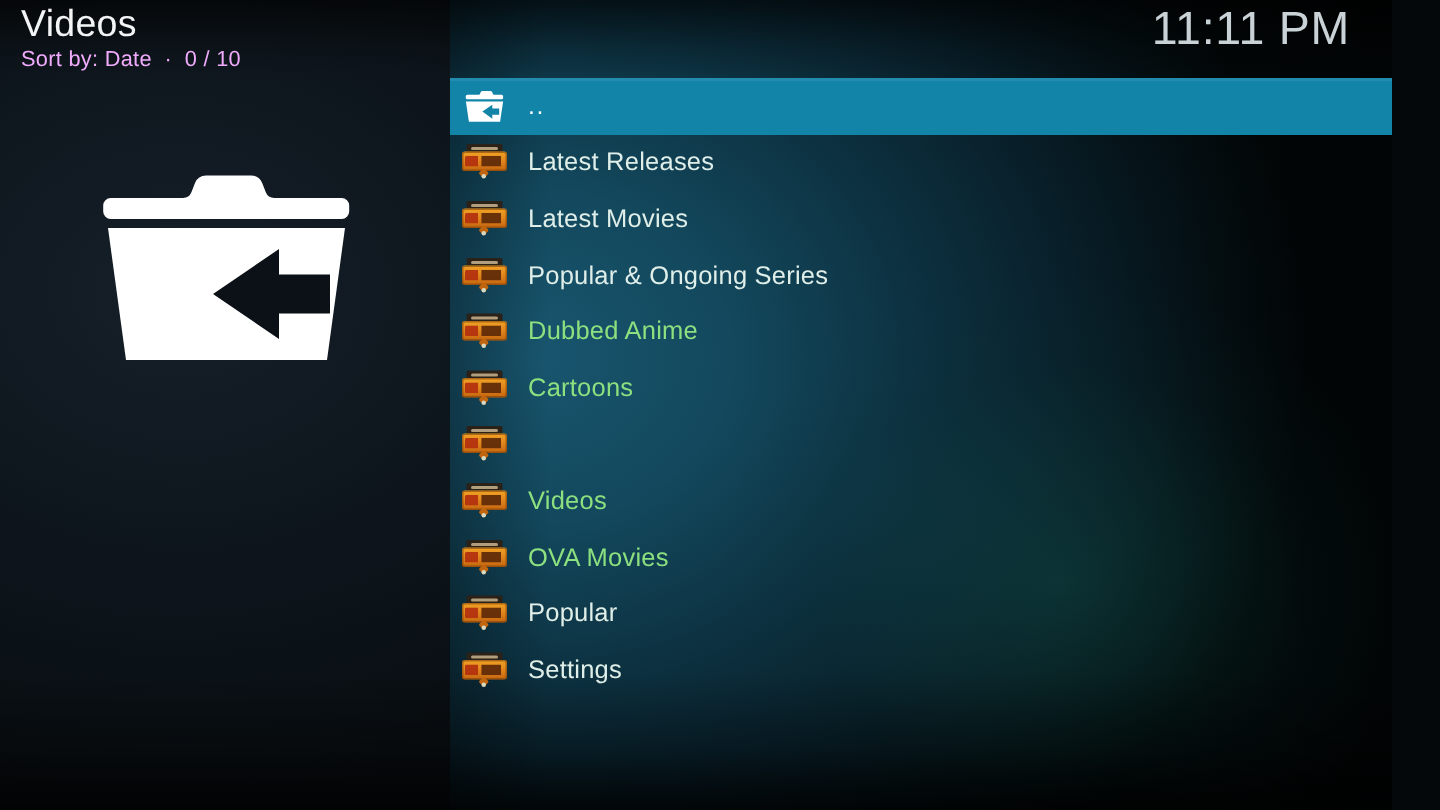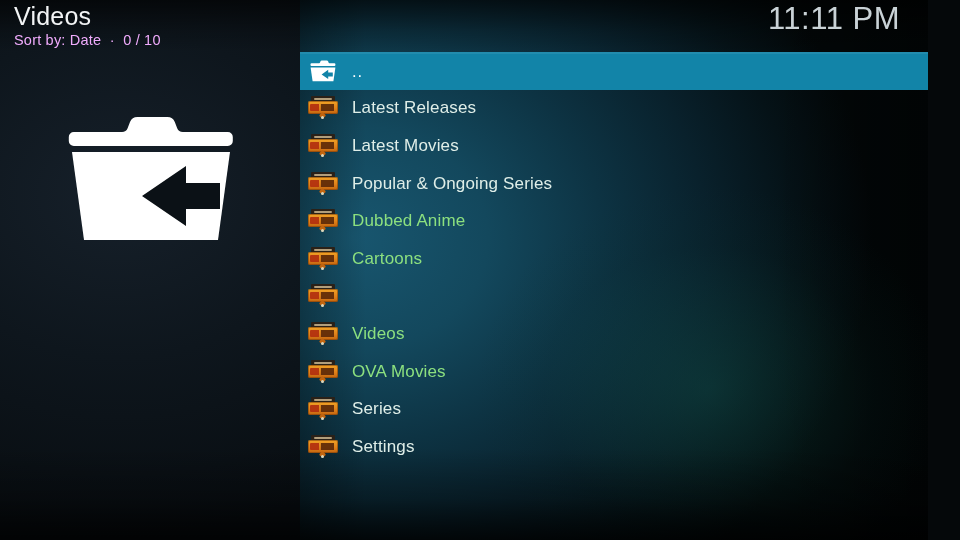--- a/index.html
+++ b/index.html
@@ -281,21 +281,21 @@
             <div class="top">
               <i></i>
             </div>
             <div class="body">
               <em></em>
             </div>
             <div class="tail"></div>
             <div class="dot"></div>
           </div>
         </div>
-        <div class="label pale">Series</div>
+        <div class="label pale">Popular</div>
       </div>
       <div class="row">
         <div class="ico">
           <div class="addon">
             <div class="top">
               <i></i>
             </div>
             <div class="body">
               <em></em>
             </div>

